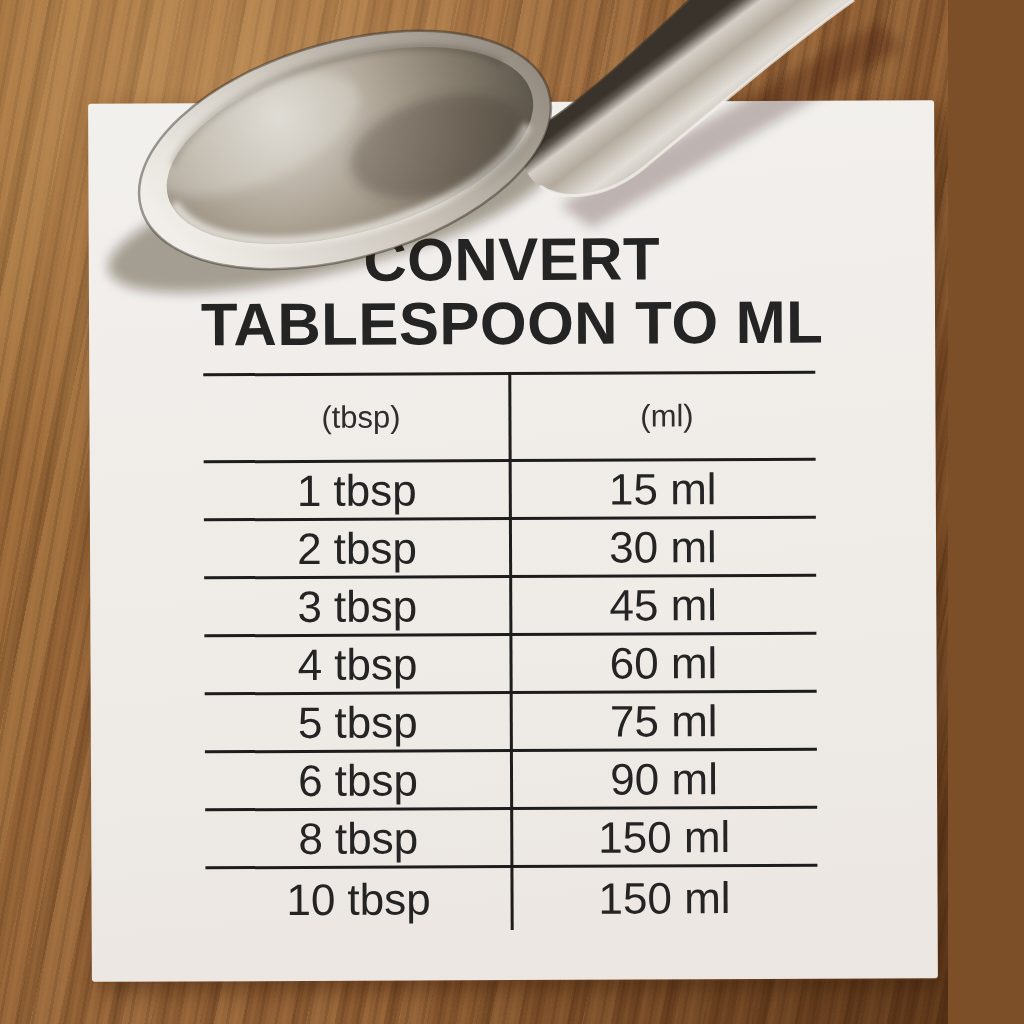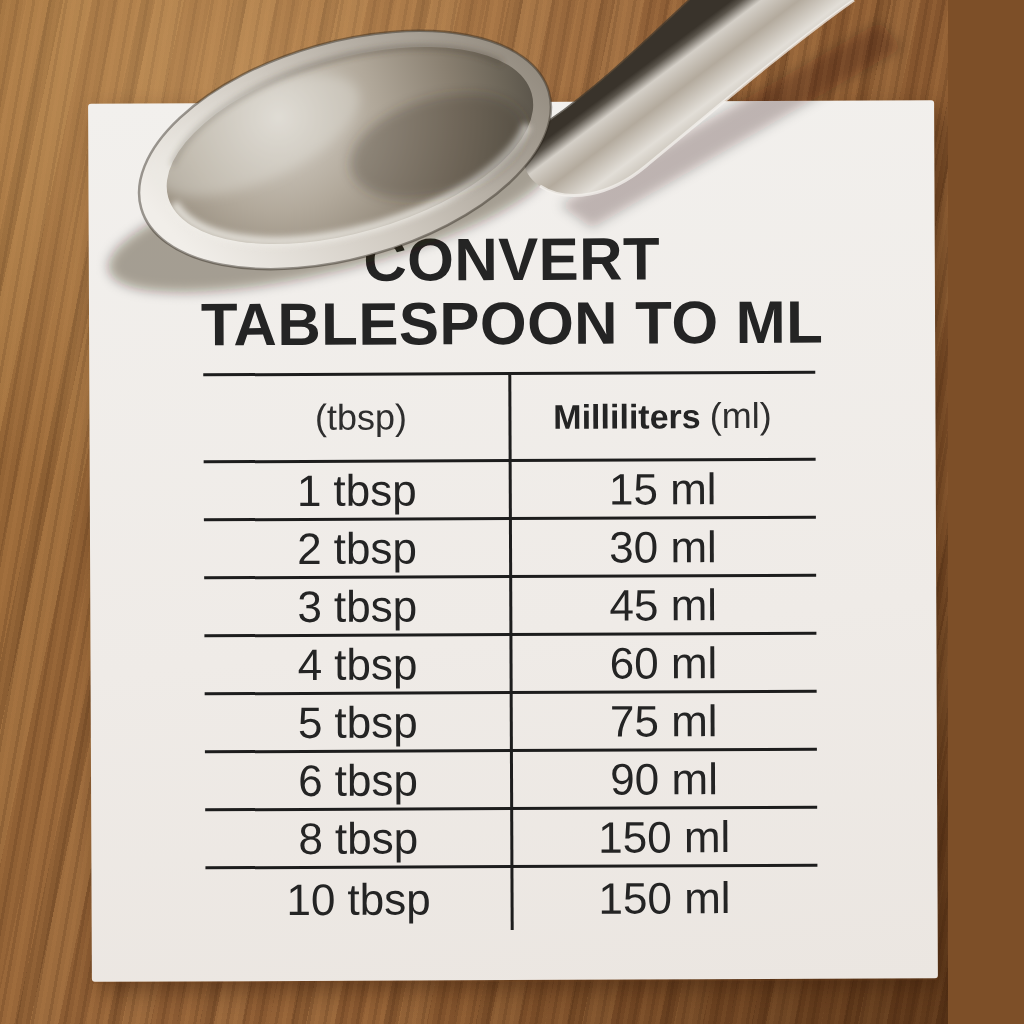--- a/index.html
+++ b/index.html
@@ -37,21 +37,21 @@
   }
   .vline{
     position:absolute;left:50%;top:0;bottom:0;width:3px;margin-left:-1.5px;
     background:#1d1d1d;
   }
   .row{display:flex;border-bottom:3px solid #1d1d1d;}
   .row:last-child{border-bottom:none;}
   .cell{width:50%;display:flex;align-items:center;justify-content:center;white-space:nowrap;}
   .header-row{height:84px;}
   .header-row .cell{font-size:34px;font-weight:bold;}
-  .header-row .unit{font-weight:normal;font-size:36px;margin-left:9px;color:#2e2e2e;}
+  .header-row .unit{font-weight:normal;font-size:31px;margin-left:9px;color:#2e2e2e;}
   .data-row{height:55px;font-size:44px;}
   .data-row.tall{height:62px;}
   .spoon{
     position:absolute;left:0;top:0;z-index:2;pointer-events:none;
   }
 </style>
 </head>
 <body>
 
 <div class="scene">
@@ -63,21 +63,20 @@
     </div>
 
     <div class="conv-table">
       <div class="vline"></div>
 
       <div class="row header-row">
         <div class="cell">
           <span class="unit">(tbsp)</span>
         </div>
         <div class="cell">
-          <span>Milliliters</span>
           <span class="unit">(ml)</span>
         </div>
       </div>
 
       <div class="row data-row">
         <div class="cell">1 tbsp</div>
         <div class="cell">15 ml</div>
       </div>
       <div class="row data-row">
         <div class="cell">2 tbsp</div>

